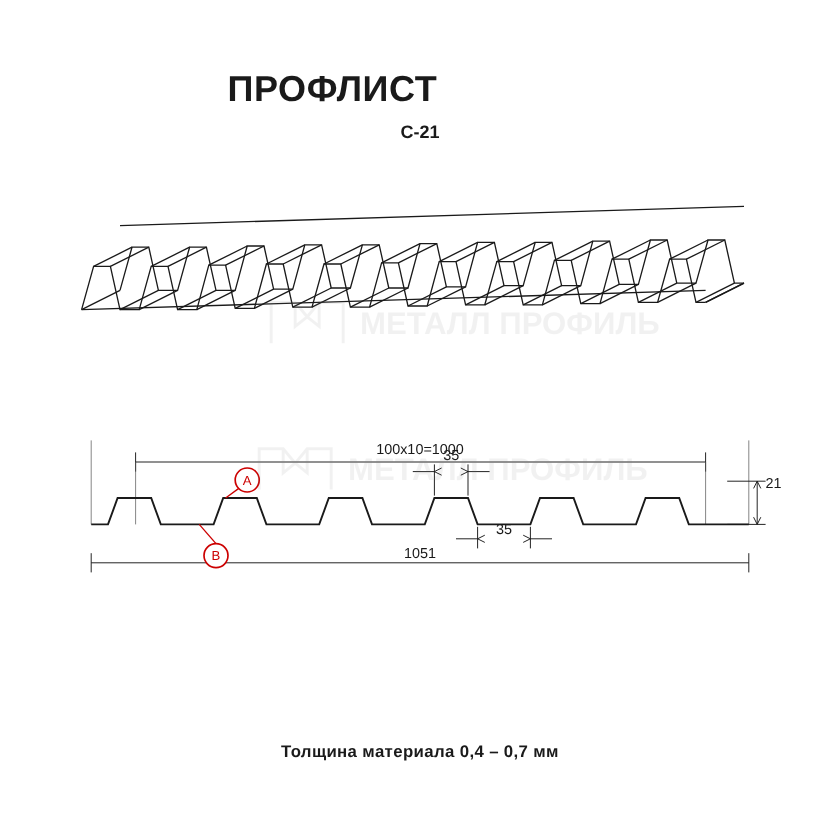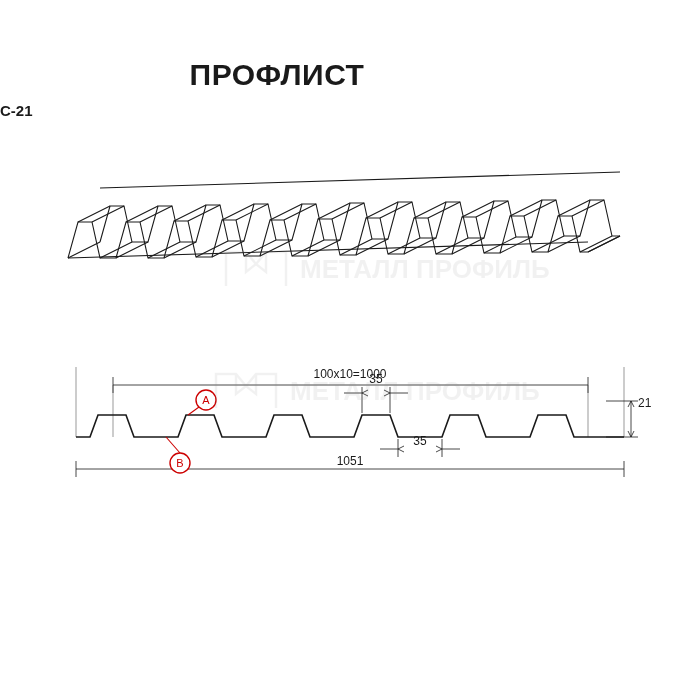--- a/index.html
+++ b/index.html
@@ -28,21 +28,21 @@
     text-align: center;
     font-size: 30px;
     font-weight: bold;
     letter-spacing: 0.5px;
   }
   .subtitle {
     position: absolute;
     top: 102px;
     left: 0;
     width: 700px;
-    text-align: left;
+    text-align: center;
     font-size: 15px;
     font-weight: bold;
   }
   .footnote {
     position: absolute;
     top: 618px;
     left: 0;
     width: 700px;
     text-align: center;
     font-size: 14px;
@@ -258,13 +258,14 @@
   <div class="wm wm-2">
     <svg width="270" height="60" viewBox="0 0 270 60">
       <g fill="none" stroke="#808080" stroke-width="2.5">
         <path d="M4 50 L4 16 L24 16 L34 28 L44 16 L64 16 L64 50"></path>
         <path d="M24 16 L24 36 L34 28 L44 36 L44 16"></path>
       </g>
       <text x="78" y="42" font-size="26" font-weight="bold" fill="#808080">МЕТАЛЛ ПРОФИЛЬ</text>
     </svg>
   </div>
 
+  <div class="footnote">Толщина материала 0,4 – 0,7 мм</div>
 </div>
 
 </body></html>

